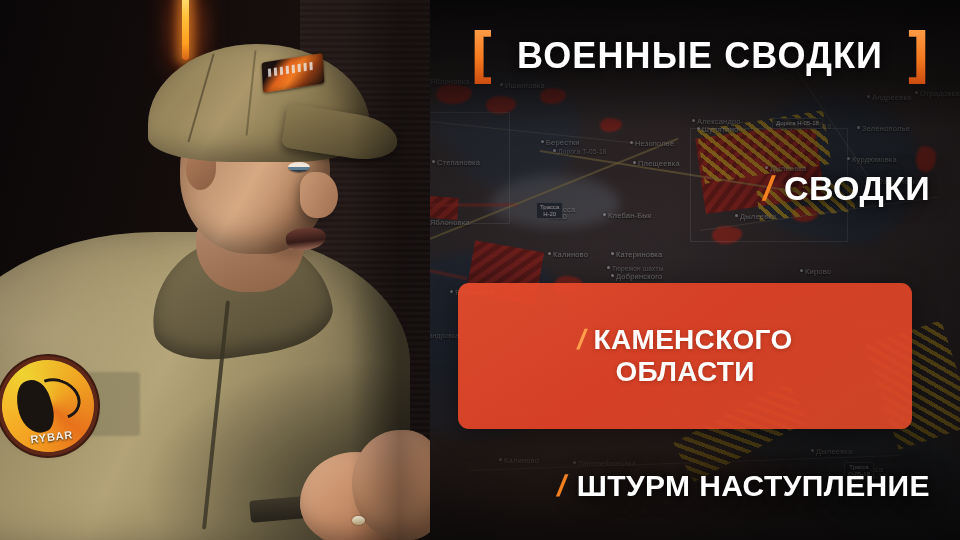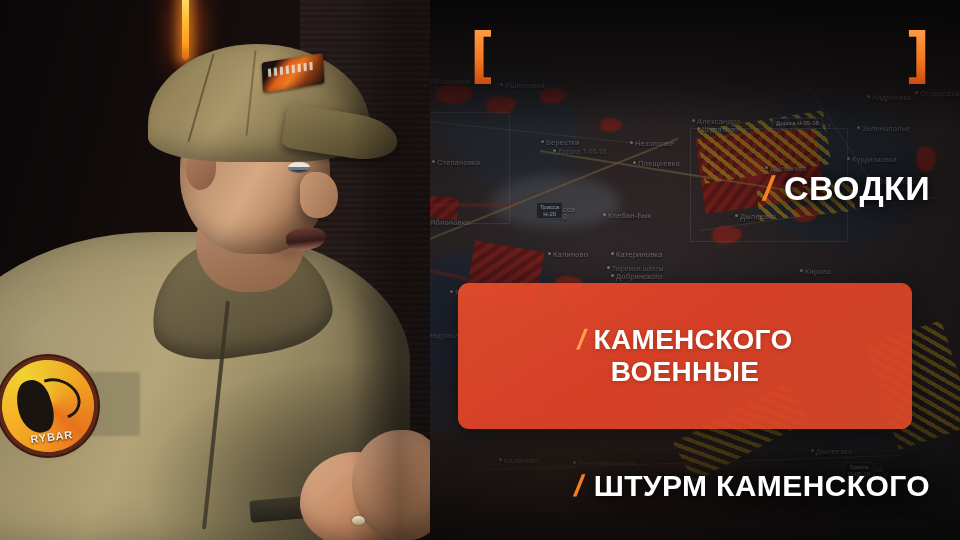--- a/index.html
+++ b/index.html
@@ -674,34 +674,35 @@
       <div class="cuff"></div>
       <div class="hand"></div>
       <div class="hand2"></div>
       <div class="ring"></div>
     </div>
     <div class="studio-edge"></div>
   </div>
 
   <div class="title-row">
     <span class="bracket">[</span>
+    <span class="main-title">ВОЕННЫЕ СВОДКИ</span>
     <span class="bracket">]</span>
   </div>
 
 
   <div class="hl" id="hl-1">
     <span class="slash">/</span><span>СВОДКИ</span>
   </div>
 
   <div class="orange-card">
     <div class="orange-card-text">
       <div>
         <span class="slash">/</span><span>КАМЕНСКОГО</span>
       </div>
-      <div>ВОЕННЫЕ</div>
+      <div>ОБЛАСТИ</div>
     </div>
   </div>
 
   <div class="hl" id="hl-3">
-    <span class="slash">/</span><span>ШТУРМ КАМЕНСКОГО</span>
+    <span class="slash">/</span><span>ШТУРМ НАСТУПЛЕНИЕ</span>
   </div>
 
 </div>
 
 </body></html>

